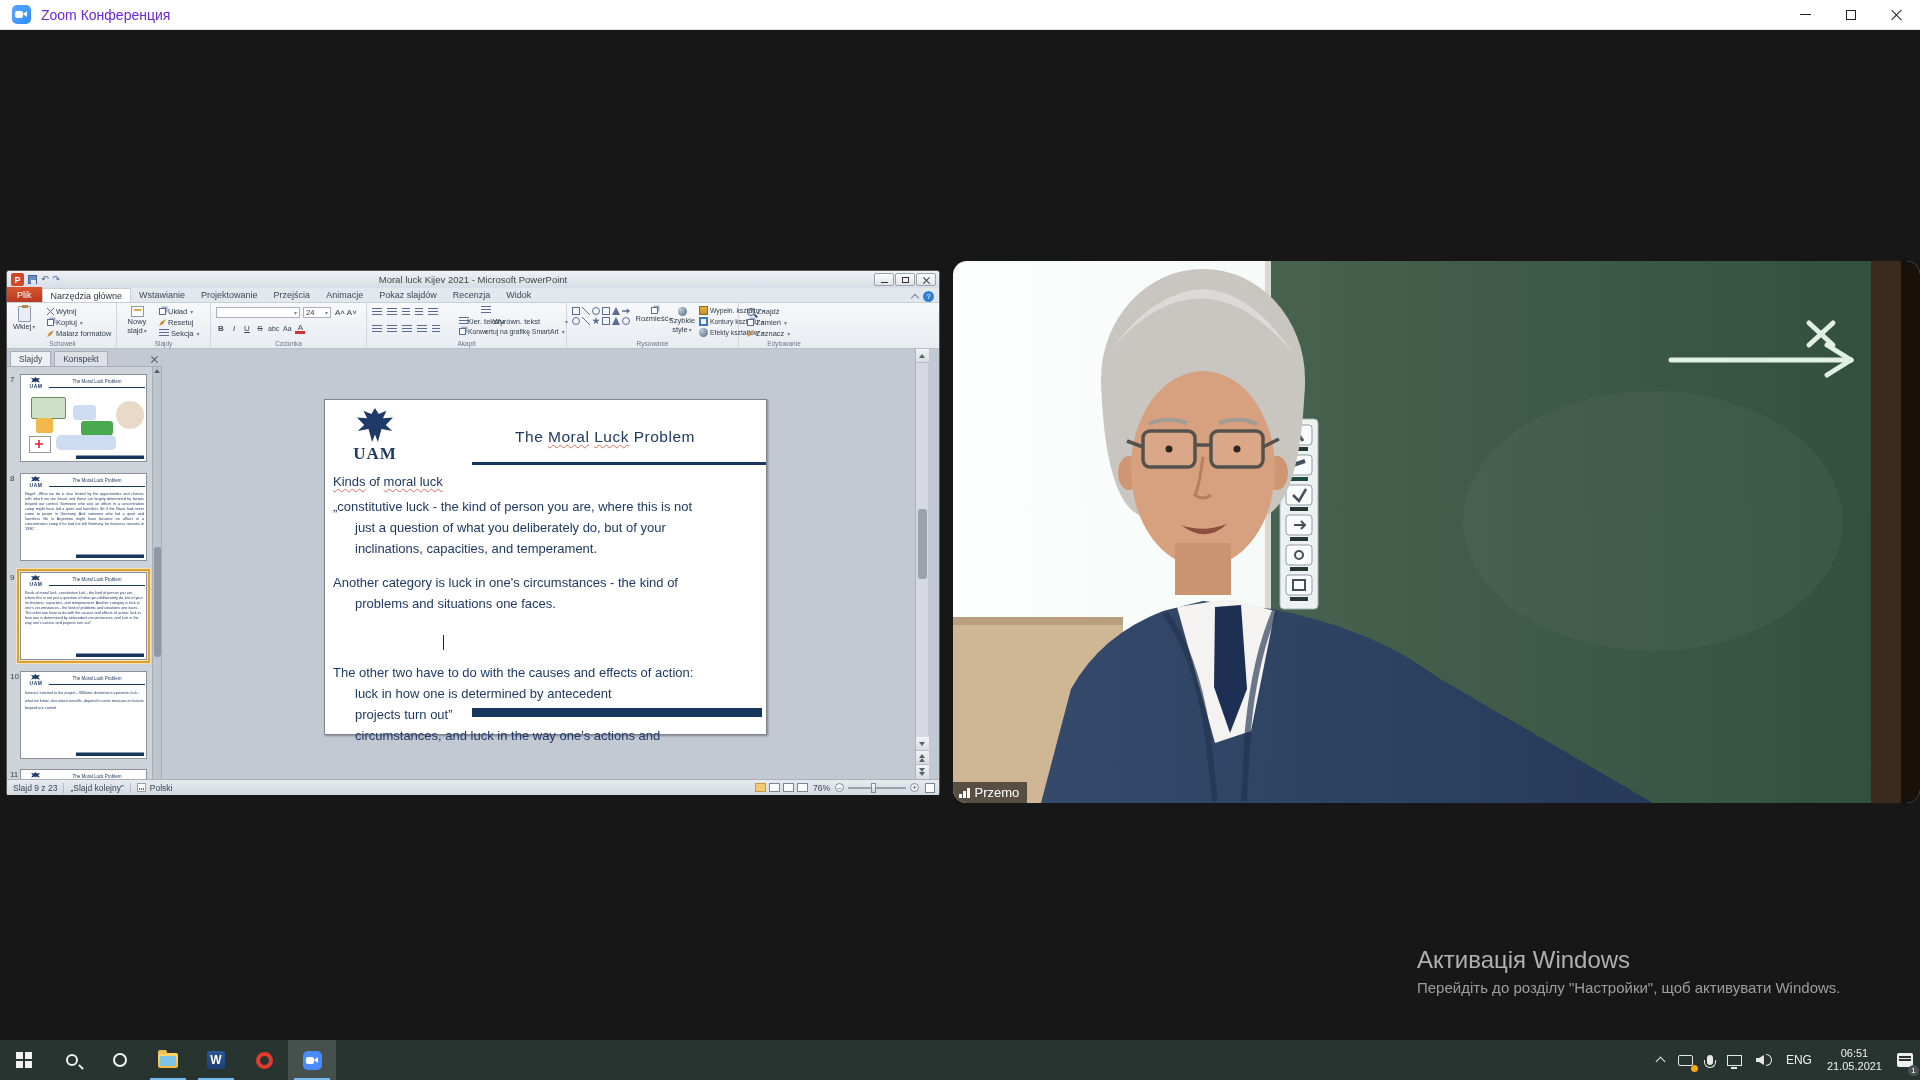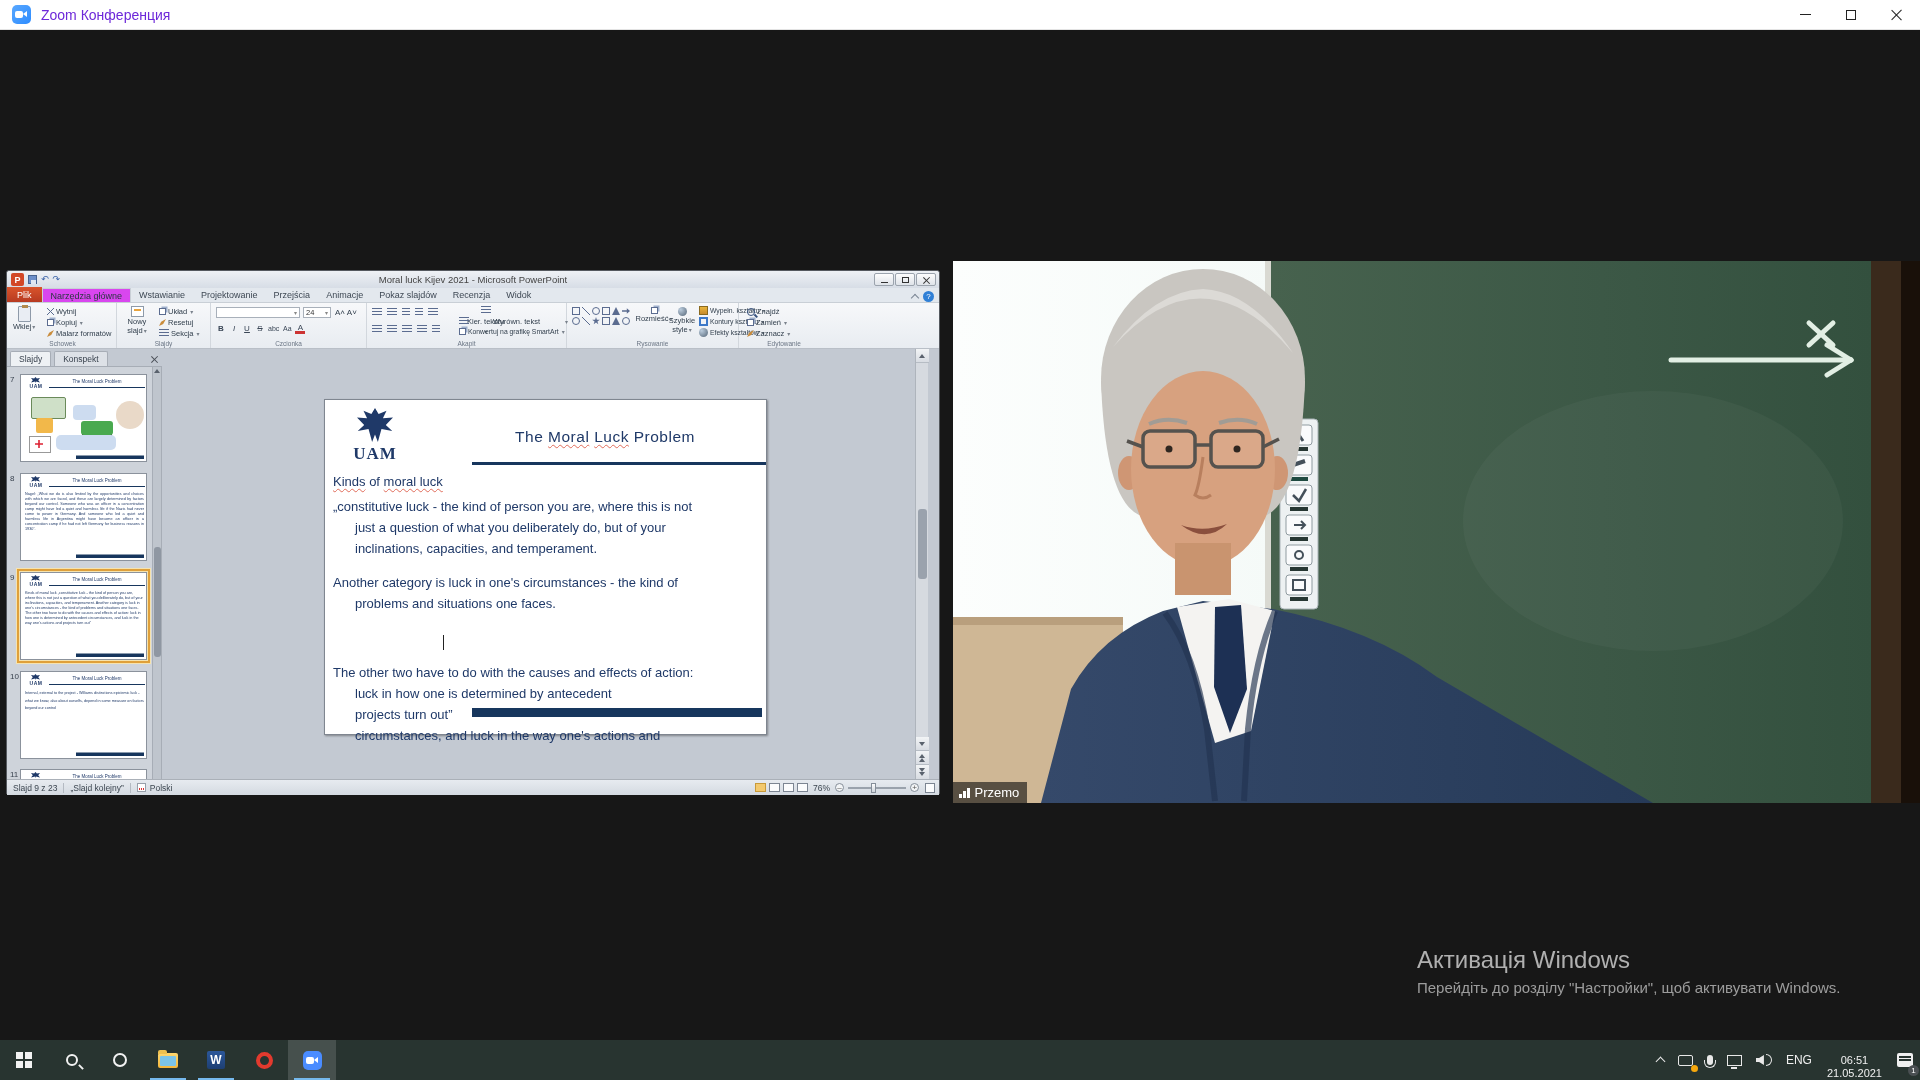--- a/index.html
+++ b/index.html
@@ -39,21 +39,21 @@
   .ppt-wbtn{width:20px;height:13px;border:1px solid #9ba3ad;border-radius:2px;background:linear-gradient(#fdfdfd,#dfe3e9);display:flex;align-items:center;justify-content:center;}
   .g-min{width:7px;height:1px;background:#333;margin-top:5px;}
   .g-max{width:7px;height:6px;border:1px solid #333;}
   .g-x{position:relative;width:8px;height:8px;}
   .g-x::before,.g-x::after{content:"";position:absolute;left:3.5px;top:0;width:1.2px;height:9px;background:#333;}
   .g-x::before{transform:rotate(45deg);} .g-x::after{transform:rotate(-45deg);}
 
   .tabrow{left:0;top:17px;width:932px;height:15px;background:#e3e8ee;border-bottom:1px solid #c9cfd6;display:flex;align-items:flex-end;}
   .tab-file{background:linear-gradient(#d9542b,#b73a21);color:#fff;padding:2px 10px;height:15px;display:flex;align-items:center;font-size:9px;}
   .tab{padding:2px 8px;height:14px;color:#3e4854;font-size:9px;display:flex;align-items:center;}
-  .tab.active{background:#d946ef;border:1px solid #c9cfd6;border-bottom:none;color:#2b3643;}
+  .tab.active{background:#ffffff;border:1px solid #c9cfd6;border-bottom:none;color:#2b3643;}
   .tabrow-right{margin-left:auto;display:flex;align-items:center;gap:5px;margin-right:5px;}
   .rib-min-caret{width:6px;height:6px;border-left:1.5px solid #7a8594;border-top:1.5px solid #7a8594;transform:rotate(45deg);margin-top:3px;}
   .help-circ{width:11px;height:11px;border-radius:50%;background:#2f7fd6;color:#fff;font-size:8px;display:flex;align-items:center;justify-content:center;}
 
   .ribbon{left:0;top:32px;width:932px;height:46px;background:linear-gradient(#f7f8fa,#e8ecf1);border-bottom:1px solid #b9bfc7;}
   .grp{position:absolute;top:0;height:45px;border-right:1px solid #d2d7dd;}
   .grp-label{position:absolute;bottom:1px;left:0;right:0;text-align:center;font-size:6.5px;color:#6b7685;}
   .rbtn-big{position:absolute;display:flex;flex-direction:column;align-items:center;font-size:7.5px;color:#33404e;}
   .rtxt{position:absolute;font-size:7.5px;color:#33404e;white-space:nowrap;display:flex;align-items:center;gap:2px;}
   .dd::after{content:"▾";font-size:6px;color:#7a828c;margin-left:1px;}
@@ -132,21 +132,21 @@
   .spell-ico{width:9px;height:9px;background:#fff;border:1px solid #98a0aa;position:relative;}
   .spell-ico::after{content:"";position:absolute;left:1px;bottom:1px;width:6px;height:2px;background:repeating-linear-gradient(90deg,#d33 0 1px,transparent 1px 2px);}
   .view-ico{width:11px;height:9px;border:1px solid #7c8592;background:#fbfcfd;margin-left:3px;}
   .view-ico.hot{background:#f3c96e;border-color:#c89a3a;}
   .zslider{position:relative;width:58px;height:2px;background:#9aa2ac;margin:0 4px;}
   .zslider .knob{position:absolute;left:40%;top:-4px;width:5px;height:10px;background:linear-gradient(#fdfdfd,#cfd5dc);border:1px solid #858e99;}
   .zpm{width:9px;height:9px;border-radius:50%;border:1px solid #858e99;background:#f2f4f6;display:flex;align-items:center;justify-content:center;font-size:8px;color:#555;line-height:0;}
   .fit-ico{width:10px;height:10px;border:1px solid #7c8592;background:#fbfcfd;margin:0 4px 0 6px;}
 
   
-  .video{left:953px;top:231px;width:967px;height:542px;background:#0c0c0c;overflow:hidden;}
+  .video{left:953px;top:231px;width:967px;height:542px;background:#0c0c0c;overflow:hidden;border-radius:14px;}
   .vlabel{position:absolute;left:0;bottom:0;height:21px;background:rgba(15,15,15,.62);display:flex;align-items:center;padding:0 8px 0 6px;gap:5px;}
   .vlabel span{color:#fff;font-size:13px;}
   .sig{display:flex;align-items:flex-end;gap:1.5px;height:11px;}
   .sig i{display:block;width:2.5px;background:#fff;}
 
   
   .watermark{left:1417px;top:916px;color:#a8a8a8;}
   .wm1{font-size:24px;color:rgba(190,190,190,.92);}
   .wm2{font-size:15px;color:rgba(175,175,175,.88);margin-top:5px;}
 
@@ -161,21 +161,21 @@
   .search-glass::after{content:"";position:absolute;left:10px;top:10px;width:6px;height:2px;background:#f2f2f2;transform:rotate(45deg);}
   .cortana-ring{width:14px;height:14px;border:2px solid #f2f2f2;border-radius:50%;}
   .folder-ico{width:20px;height:15px;background:linear-gradient(#ffd76e,#f5b73c);border-radius:2px;position:relative;}
   .folder-ico::before{content:"";position:absolute;left:0;top:-3px;width:9px;height:4px;background:#f0c14f;border-radius:2px 2px 0 0;}
   .folder-ico::after{content:"";position:absolute;left:2px;top:3px;right:2px;bottom:2px;background:#7cc4e8;border-radius:1px;}
   .word-ico{width:18px;height:18px;background:linear-gradient(#2b579a,#1e3f73);border-radius:2px;color:#fff;font-weight:bold;font-size:12px;display:flex;align-items:center;justify-content:center;}
   .opera-ico{width:17px;height:17px;border:4px solid #e23a2e;border-radius:50%;}
   .zoom-ico{width:19px;height:19px;border-radius:5px;background:#4a8cff;position:relative;}
   .zoom-ico::before{content:"";position:absolute;left:3px;top:6px;width:8px;height:7px;border-radius:2px;background:#fff;}
   .zoom-ico::after{content:"";position:absolute;left:11.5px;top:6px;border-top:3.5px solid transparent;border-bottom:3.5px solid transparent;border-right:4px solid #fff;}
-  .tray{margin-left:auto;display:flex;align-items:flex-end;height:40px;}
+  .tray{margin-left:auto;display:flex;align-items:center;height:40px;}
   .tray-item{display:flex;align-items:center;justify-content:center;height:40px;padding:0 7px;position:relative;}
   .chev-up{width:7px;height:7px;border-left:1.6px solid #e8e8e8;border-top:1.6px solid #e8e8e8;transform:rotate(45deg);margin-top:3px;}
   .sync-ico{width:15px;height:11px;border:1.5px solid #e8e8e8;border-radius:2px;position:relative;}
   .sync-dot{position:absolute;right:2px;bottom:8px;width:7px;height:7px;border-radius:50%;background:#f7a80d;}
   .mic-ico{width:6px;height:10px;border-radius:3px;background:#e8e8e8;position:relative;}
   .mic-ico::after{content:"";position:absolute;left:-3px;top:5px;width:10px;height:7px;border:1.5px solid #e8e8e8;border-top:none;border-radius:0 0 6px 6px;}
   .net-ico{width:15px;height:11px;border:1.5px solid #e8e8e8;position:relative;}
   .net-ico::after{content:"";position:absolute;left:3px;bottom:-4px;width:6px;height:2px;background:#e8e8e8;}
   .spk-ico{width:8px;height:10px;background:#e8e8e8;clip-path:polygon(0 30%,40% 30%,100% 0,100% 100%,40% 70%,0 70%);position:relative;}
   .spk-arcs{width:6px;height:12px;border:1.6px solid #e8e8e8;border-left:none;border-radius:0 8px 8px 0;margin-left:2px;}

